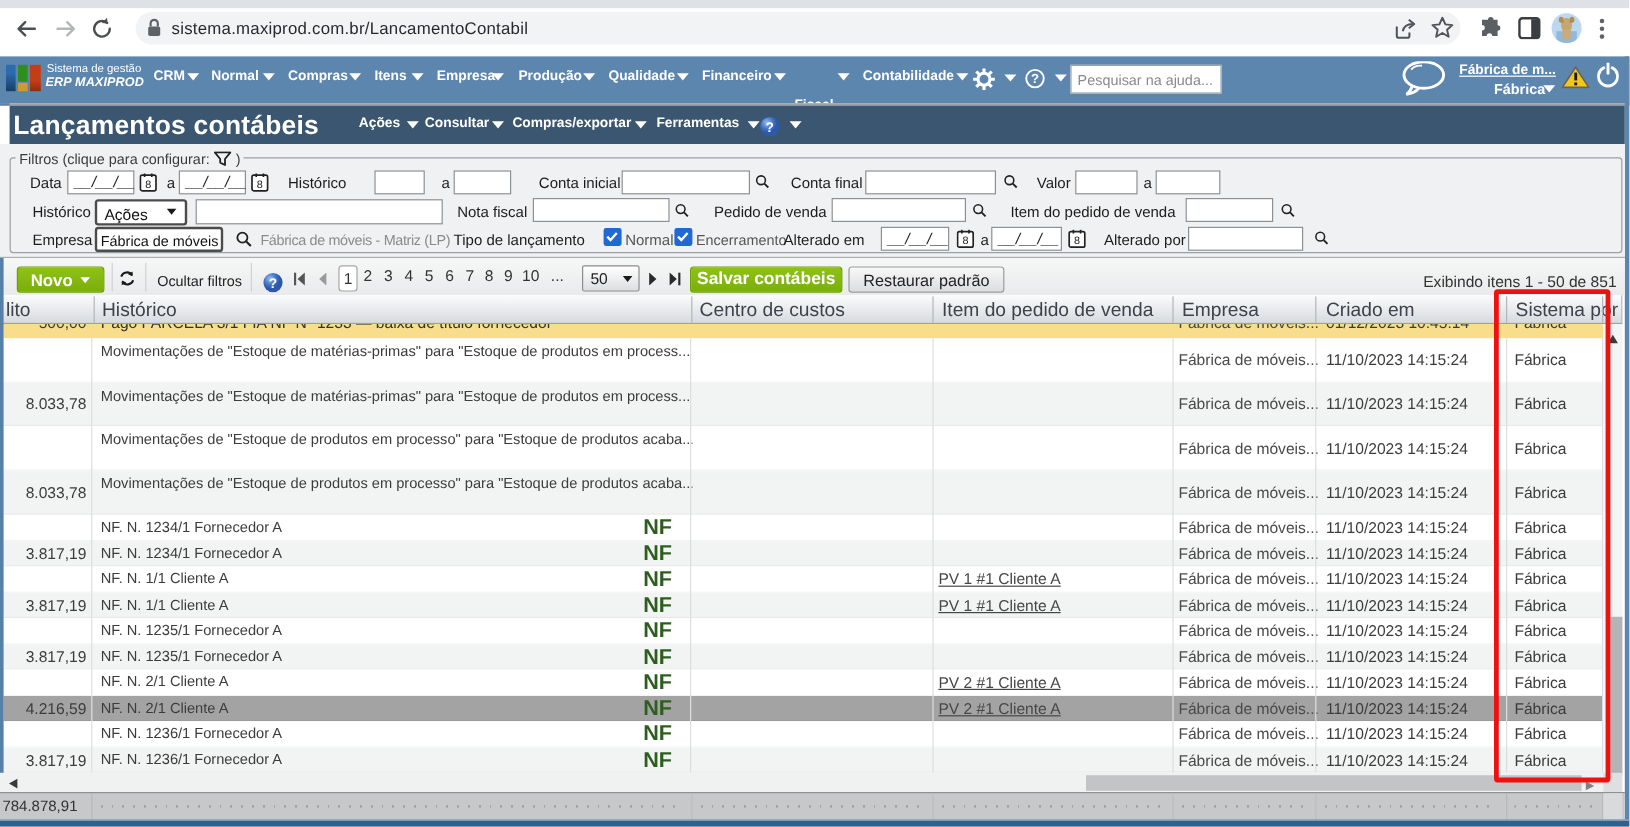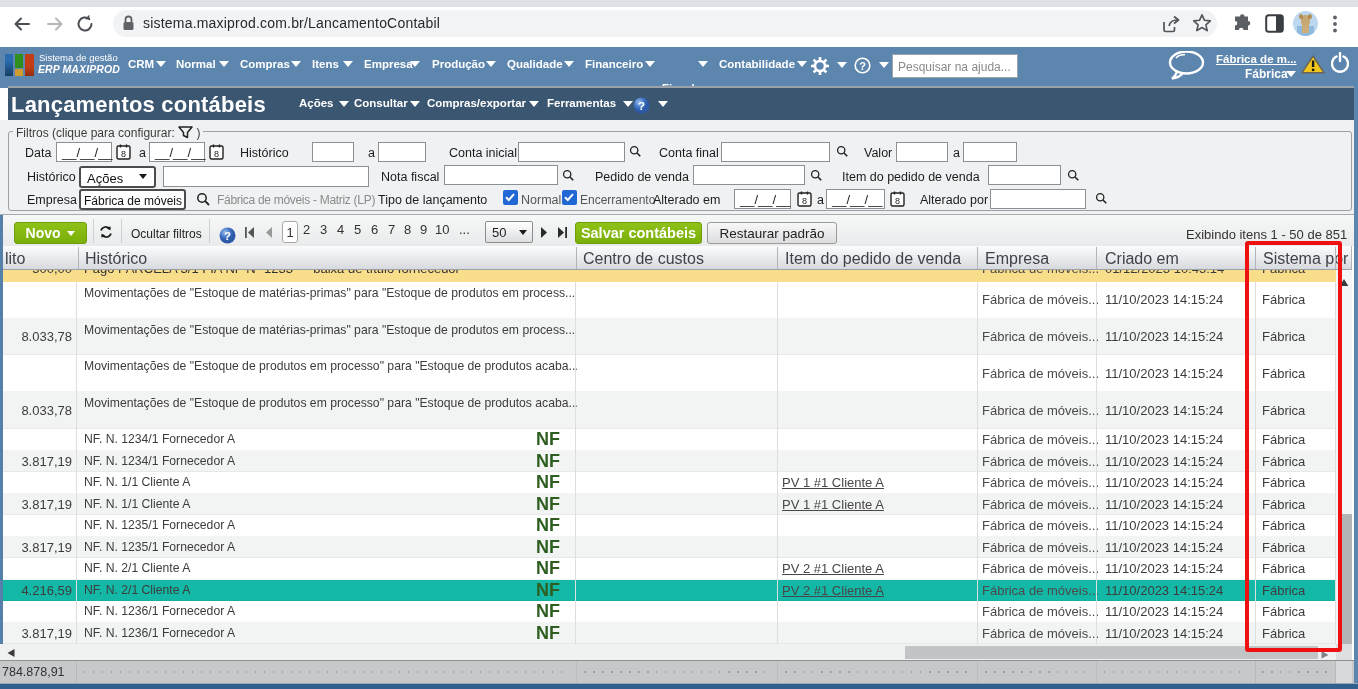--- a/index.html
+++ b/index.html
@@ -15,21 +15,21 @@
   #apphead { left:0; top:47px; width:1358px; height:38.5px; background:#5d86ae; }
   #titlebar { left:8px; top:88px; width:1346px; height:32px; background:#3b5671; }
   .mitem { position:absolute; top:58px; color:#fff; font-weight:bold; font-size:11.5px; }
   .caret { position:absolute; width:0; height:0; border-left:5px solid transparent; border-right:5px solid transparent; border-top:6px solid #fff; }
   .tmenu { position:absolute; top:97px; color:#fff; font-weight:bold; font-size:11.5px; }
   .tcaret { position:absolute; width:0; height:0; border-left:5px solid transparent; border-right:5px solid transparent; border-top:6px solid #fff; }
   
   #filters { left:0; top:120px; width:1354px; height:94px; background:#f0f1f2; }
   #fset { position:absolute; left:8px; top:131px; width:1344px; height:80px; border:1px solid #9aa0a6; border-radius:3px; }
   .flabel { position:absolute; font-size:12.5px; color:#1c1c1c; }
-  .finput { position:absolute; background:#fff; border:1px solid #8b9095; }
+  .finput { position:absolute; background:#fff; border:1px solid #8b9095;font-style:italic; }
   .fsel { position:absolute; background:#fff; border:2px solid #4c4c4c; border-radius:3px; font-size:13px; color:#111; }
   .dateph { font-size:13px; color:#222; padding-left:5px; letter-spacing:0px; }
   .blackcaret { position:absolute; width:0; height:0; border-left:4.5px solid transparent; border-right:4.5px solid transparent; border-top:5.5px solid #1a1a1a; }
   
   #gtoolbar { left:0; top:214px; width:1354px; height:32px; background:linear-gradient(#f6f7f7,#e9eaeb); border-top:1px solid #a9abad; }
   .gbtn-green { position:absolute; background:linear-gradient(#8fc217,#7aae0a); border:1px solid #6f9d08; border-radius:3px; color:#fff; font-weight:bold; font-size:14px; text-align:center; }
   .gbtn-gray { position:absolute; background:linear-gradient(#f8f8f8,#dcdddf); border:1px solid #9b9b9b; border-radius:3px; color:#222; font-size:13.5px; text-align:center; }
   .pnum { position:absolute; top:222px; font-size:13px; color:#333; }
   
   #ghead { left:0; top:246px; width:1352px; height:24px; background:linear-gradient(#fcfcfd,#d7dade); border-bottom:1px solid #9da1a6; border-right:1px solid #b2b6ba; }
@@ -473,21 +473,21 @@
   <div class="cpor" style="top:0; height:21.5px; line-height:21.5px;">Fábrica</div>
 </div>
 <div class="grow" style="top:288px; height:21.5px; background:#fff; border-bottom:1px solid rgba(0,0,0,0.045);">
   <div class="ch" style="top:0; height:21.5px; line-height:21.5px;">NF. N. 2/1 Cliente A</div>
   <div class="nf" style="top:0; height:21.5px; line-height:21.5px;">NF</div>
   <div class="pv" style="top:0; height:21.5px; line-height:21.5px;">PV 2 #1 Cliente A</div>
   <div class="emp" style="top:0; height:21.5px; line-height:21.5px;">Fábrica de móveis...</div>
   <div class="cem" style="top:0; height:21.5px; line-height:21.5px;">11/10/2023 14:15:24</div>
   <div class="cpor" style="top:0; height:21.5px; line-height:21.5px;">Fábrica</div>
 </div>
-<div class="grow" style="top:309.5px; height:21.5px; background:#14b8a6; border-bottom:1px solid rgba(0,0,0,0.045);">
+<div class="grow" style="top:309.5px; height:21.5px; background:#a3a3a3; border-bottom:1px solid rgba(0,0,0,0.045);">
   <div class="c1" style="top:0; height:21.5px; line-height:21.5px;">4.216,59</div>
   <div class="ch" style="top:0; height:21.5px; line-height:21.5px;">NF. N. 2/1 Cliente A</div>
   <div class="nf" style="top:0; height:21.5px; line-height:21.5px;">NF</div>
   <div class="pv" style="top:0; height:21.5px; line-height:21.5px;">PV 2 #1 Cliente A</div>
   <div class="emp" style="top:0; height:21.5px; line-height:21.5px;">Fábrica de móveis...</div>
   <div class="cem" style="top:0; height:21.5px; line-height:21.5px;">11/10/2023 14:15:24</div>
   <div class="cpor" style="top:0; height:21.5px; line-height:21.5px;">Fábrica</div>
 </div>
 <div class="grow" style="top:331px; height:21.5px; background:#fff; border-bottom:1px solid rgba(0,0,0,0.045);">
   <div class="ch" style="top:0; height:21.5px; line-height:21.5px;">NF. N. 1236/1 Fornecedor A</div>

